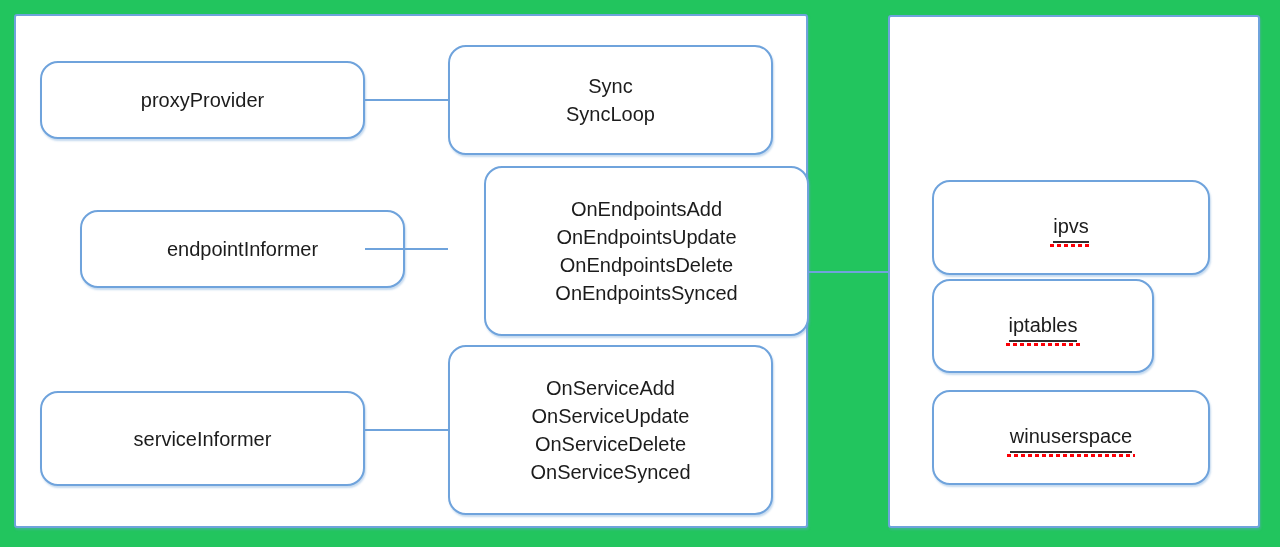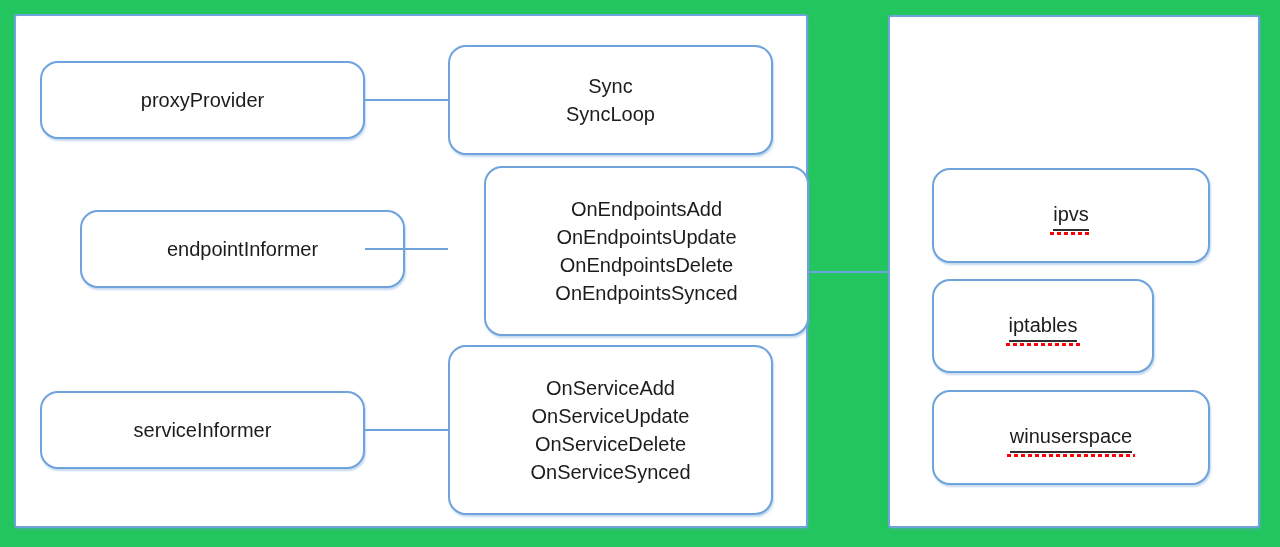--- a/index.html
+++ b/index.html
@@ -70,21 +70,21 @@
   <div class="connector" style="left:808px; top:271px; width:80px;"></div>
 
   <div class="node" style="left:40px; top:61px; width:325px; height:78px;">
     <div>proxyProvider</div>
   </div>
 
   <div class="node" style="left:40px; top:210px; width:325px; height:78px;margin-left:40px;">
     <div>endpointInformer</div>
   </div>
 
-  <div class="node" style="left:40px; top:391px; width:325px; height:78px;justify-content:center;">
+  <div class="node" style="left:40px; top:391px; width:325px; height:95px;justify-content:center;">
     <div>serviceInformer</div>
   </div>
 
   <div class="connector" style="left:365px; top:99px; width:83px;"></div>
   <div class="connector" style="left:365px; top:248px; width:83px;"></div>
   <div class="connector" style="left:365px; top:429px; width:83px;"></div>
 
   <div class="node" style="left:448px; top:45px; width:325px; height:110px;">
     <div>Sync</div>
     <div>SyncLoop</div>
@@ -98,21 +98,21 @@
   </div>
 
   <div class="node" style="left:448px; top:345px; width:325px; height:170px;">
     <div>OnServiceAdd</div>
     <div>OnServiceUpdate</div>
     <div>OnServiceDelete</div>
     <div>OnServiceSynced</div>
   </div>
 
 
-  <div class="node" style="left:932px; top:168px; width:278px; height:95px;">
+  <div class="node" style="left:932px; top:180px; width:278px; height:95px;">
     <span class="spell">ipvs</span>
   </div>
 
   <div class="node" style="left:932px; top:279px; width:222px; height:94px;">
     <span class="spell">iptables</span>
   </div>
 
   <div class="node" style="left:932px; top:390px; width:278px; height:95px;">
     <span class="spell">winuserspace</span>
   </div>

